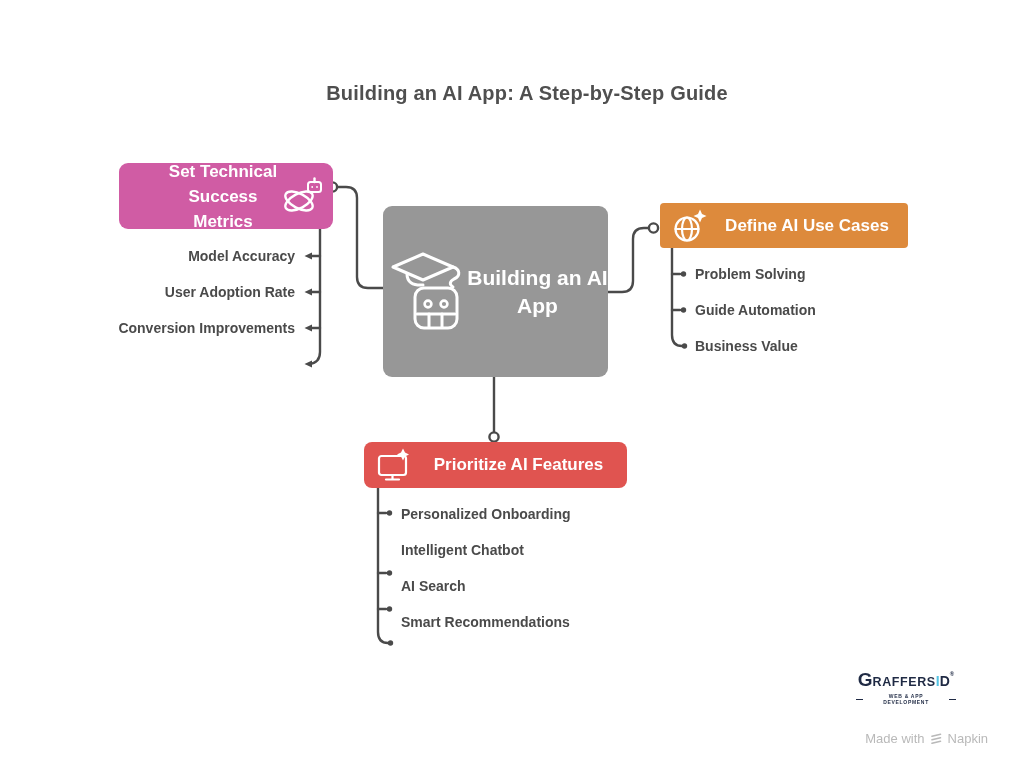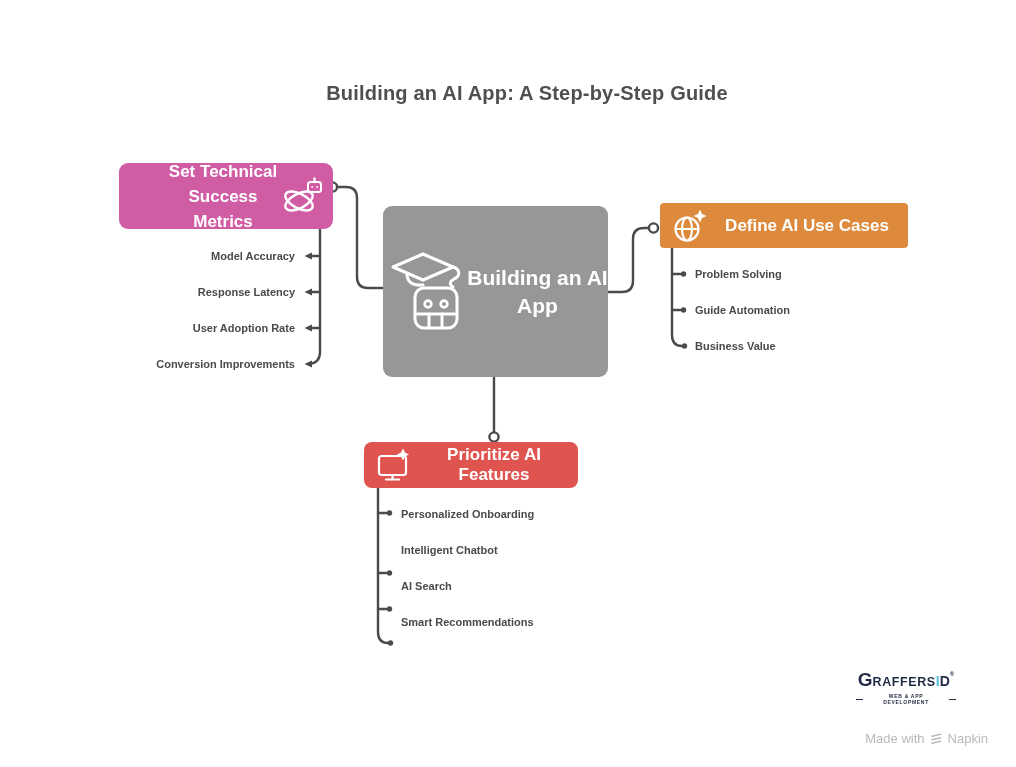--- a/index.html
+++ b/index.html
@@ -22,26 +22,26 @@
     left:383px;top:206px;width:225px;height:171px;border-radius:9px;background:#979797;
     flex-direction:row;justify-content:center;gap:4px;
   }
   .node-center .node-label{font-size:21px;line-height:28px;text-align:center;width:190px;}
   .node-orange{
     left:660px;top:203px;width:248px;height:45px;border-radius:4px;background:#dd8a3c;
     padding:0 10px 0 12px;gap:8px;
   }
   .node-orange .node-label,.node-red .node-label{flex:1;text-align:center;font-size:17px;}
   .node-red{
-    left:364px;top:442px;width:214px;height:46px;border-radius:8px;background:#e05450;
+    left:364px;top:442px;width:263px;height:46px;border-radius:8px;background:#e05450;
     padding:0 10px 0 12px;gap:8px;
   }
   .icon{display:flex;align-items:center;justify-content:center;flex:0 0 auto;}
   .list{position:absolute;display:flex;flex-direction:column;gap:12px;}
-  .list-item{font-size:11px;line-height:24px;font-weight:700;color:#4a4a4a;max-width:185px;}
+  .list-item{font-size:14px;line-height:24px;font-weight:700;color:#4a4a4a;max-width:185px;}
   .list-left{right:721px;top:244px;align-items:flex-end;text-align:right;}
   .list-right{left:695px;top:262px;align-items:flex-start;text-align:center;}
   .list-bottom{left:401px;top:502px;align-items:flex-start;}
   .connectors{position:absolute;left:0;top:0;pointer-events:none;}
   .brand{position:absolute;left:856px;top:669px;width:100px;text-align:center;}
   .brand-line{display:flex;justify-content:center;align-items:baseline;color:#1f2a44;font-weight:700;}
   .brand-g{font-size:19px;}
   .brand-raffers{font-size:12.5px;letter-spacing:.6px;}
   .brand-i{font-size:14px;color:#55c4e4;}
   .brand-d{font-size:14px;}
@@ -152,21 +152,20 @@
       <path d="M16.5,27 L16.5,31"></path>
       <path d="M10,31.5 L23,31.5"></path>
       <path d="M27,0.5 L29,4.5 L33,6.5 L29,8.5 L27,12.5 L25,8.5 L21,6.5 L25,4.5 Z" fill="#ffffff" stroke="none"></path>
     </svg>
   </span>
   <span class="node-label">Prioritize AI Features</span>
 </div>
 
 <div class="list list-left">
   <div class="list-item">Model Accuracy</div>
-  <div class="list-item">Response Latency</div>
   <div class="list-item">User Adoption Rate</div>
   <div class="list-item">Conversion Improvements</div>
 </div>
 
 <div class="list list-right">
   <div class="list-item">Problem Solving</div>
   <div class="list-item">Guide Automation</div>
   <div class="list-item">Business Value</div>
 </div>
 

